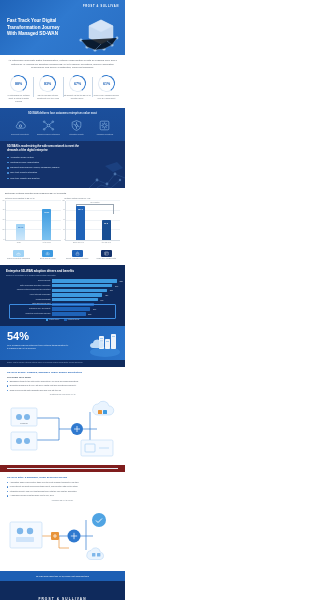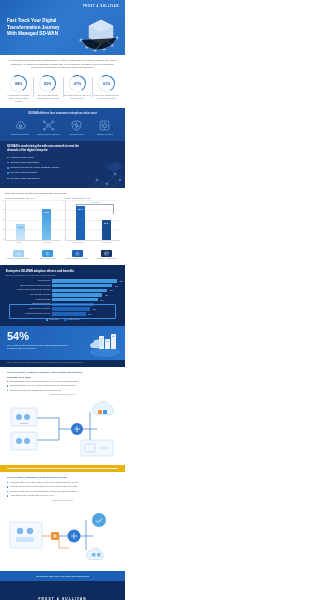--- a/index.html
+++ b/index.html
@@ -2,21 +2,21 @@
 <html><head>
 <meta charset="utf-8">
 <style>
   * { box-sizing: border-box; margin: 0; padding: 0; }
   html, body {
     width: 125px; height: 600px;
     background: #ffffff;
     font-family: "Liberation Sans", sans-serif;
     overflow: hidden;
   }
-  #page { position: relative; width: 125px; height: 600px; background: #eab308; }
+  #page { position: relative; width: 125px; height: 600px; background: #7f1d1d; }
 
   
   .sect { position: relative; width: 125px; }
 
   
   .hero {
     height: 55px;
     background: linear-gradient(135deg, #1f63b8 0%, #2f79cf 45%, #2a6fc4 100%);
     position: relative; overflow: hidden;
   }

